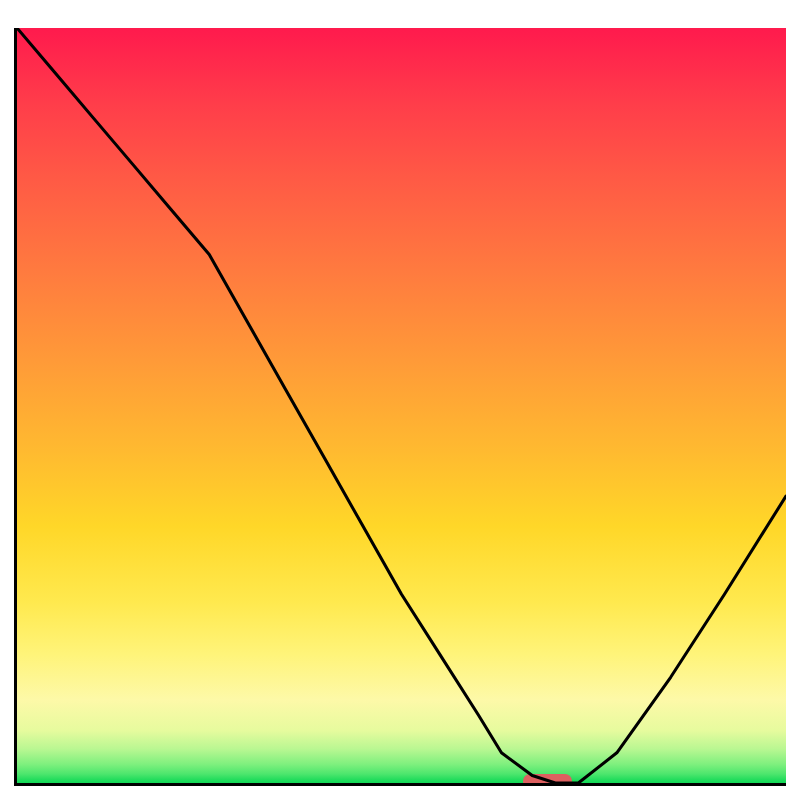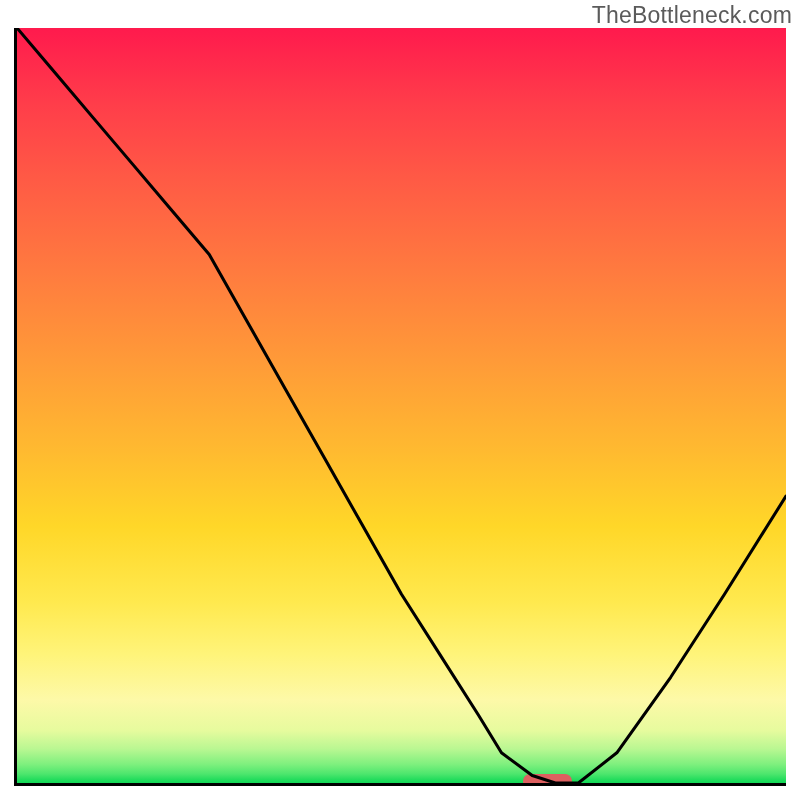--- a/index.html
+++ b/index.html
@@ -75,21 +75,20 @@
     background: #dd6060;
     border-radius: 7px;
     z-index: 4;
   }
 </style>
 </head>
 <body>
 
 <div class="container">
 
-  <div class="watermark">TheBottleneck.com</div>
 
   <div class="plot-area">
     <div class="gradient-bg"></div>
 
     <div class="marker" id="trough-marker" style="left: calc(65.85%); width: 6.3%; bottom: -5px;"></div>
 
     <svg class="curve" viewBox="0 0 100 100" preserveAspectRatio="none">
       <path id="curve-path" fill="none" stroke="#000000" stroke-width="0.40" stroke-linejoin="round" stroke-linecap="round" d="M0.00 0.00 L5.00 6.00 L10.00 12.00 L15.00 18.00 L20.00 24.00 L25.00 30.00 L30.00 39.00 L35.00 48.00 L40.00 57.00 L45.00 66.00 L50.00 75.00 L55.00 83.00 L60.00 91.00 L63.00 96.00 L67.00 99.00 L70.00 100.00 L73.00 100.00 L78.00 96.00 L85.00 86.00 L92.00 75.00 L100.00 62.00"></path>
     </svg>
   </div>

